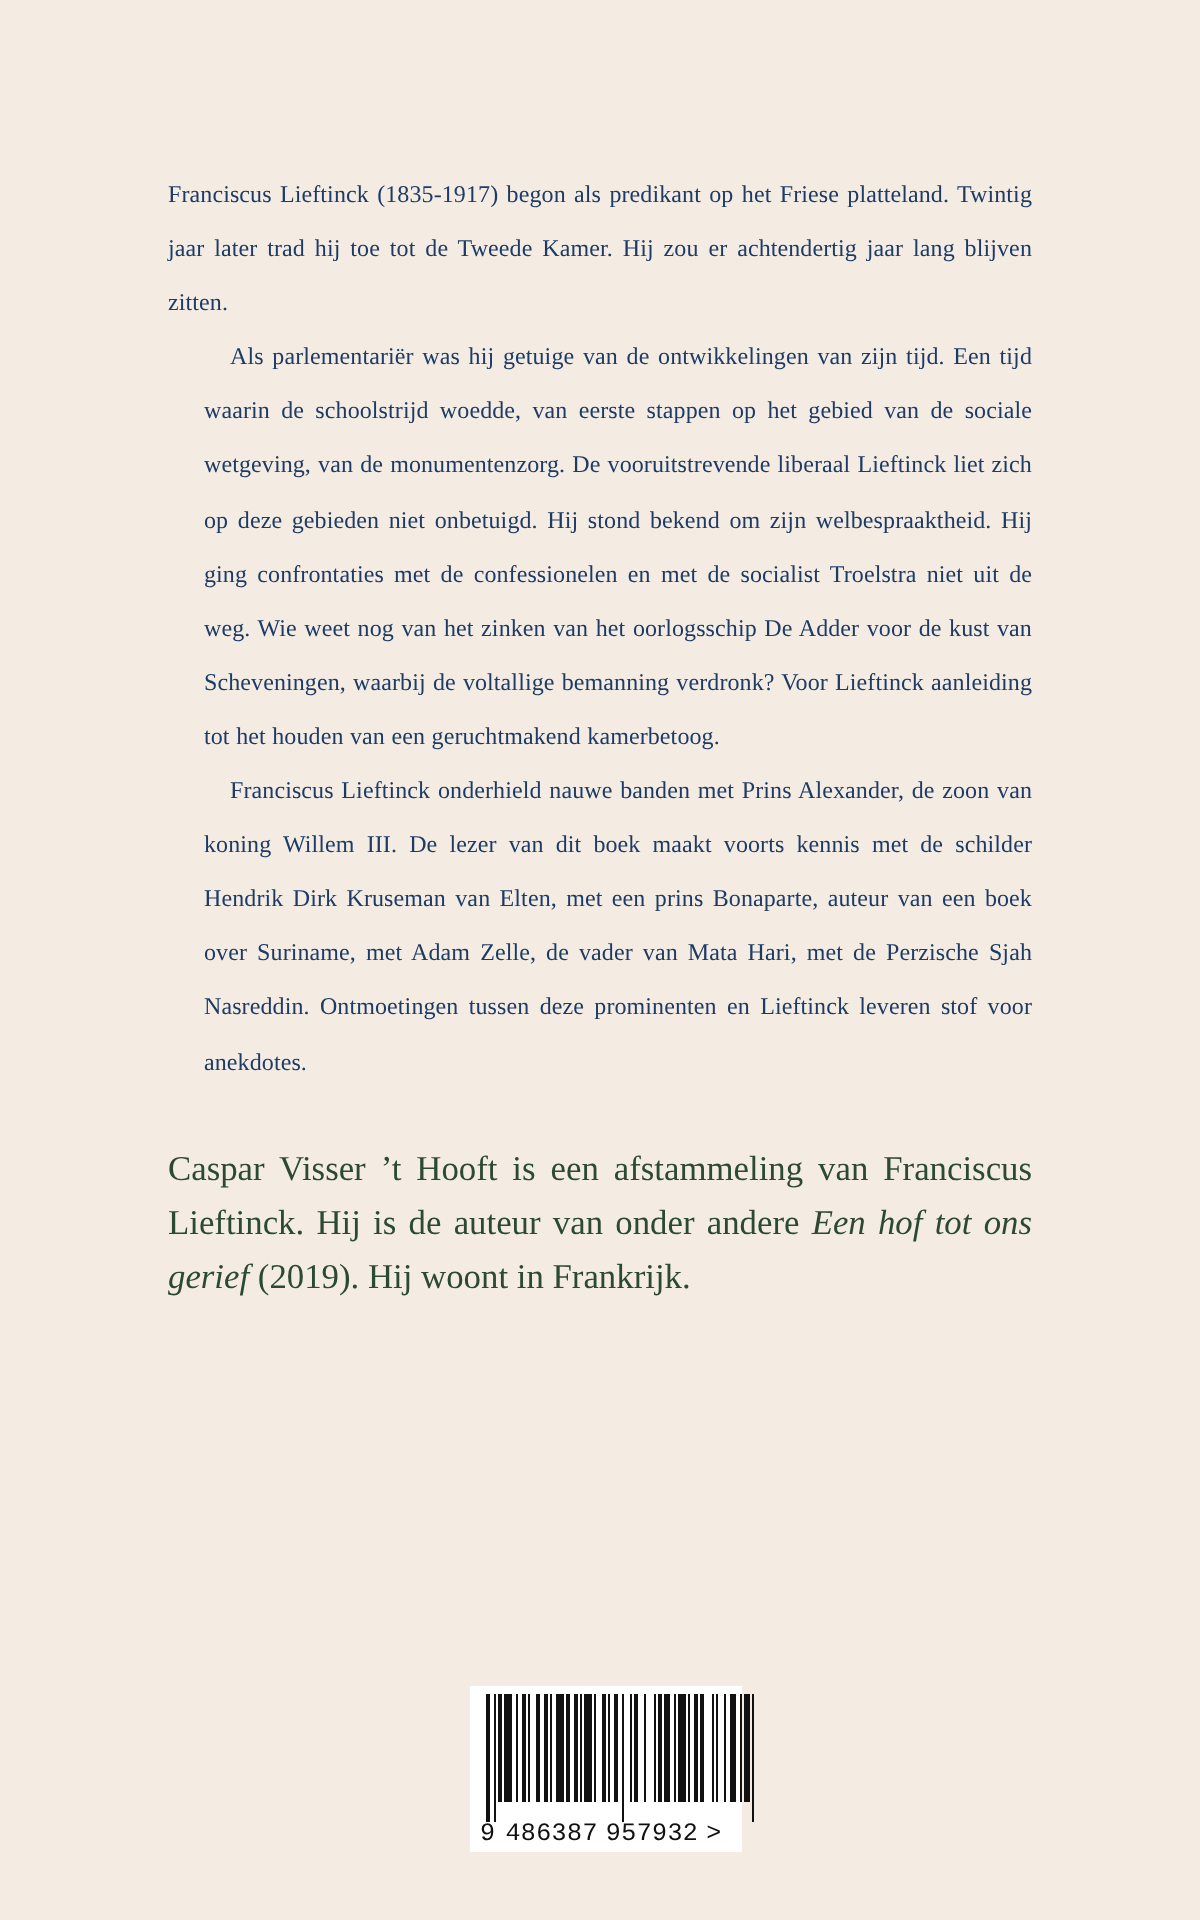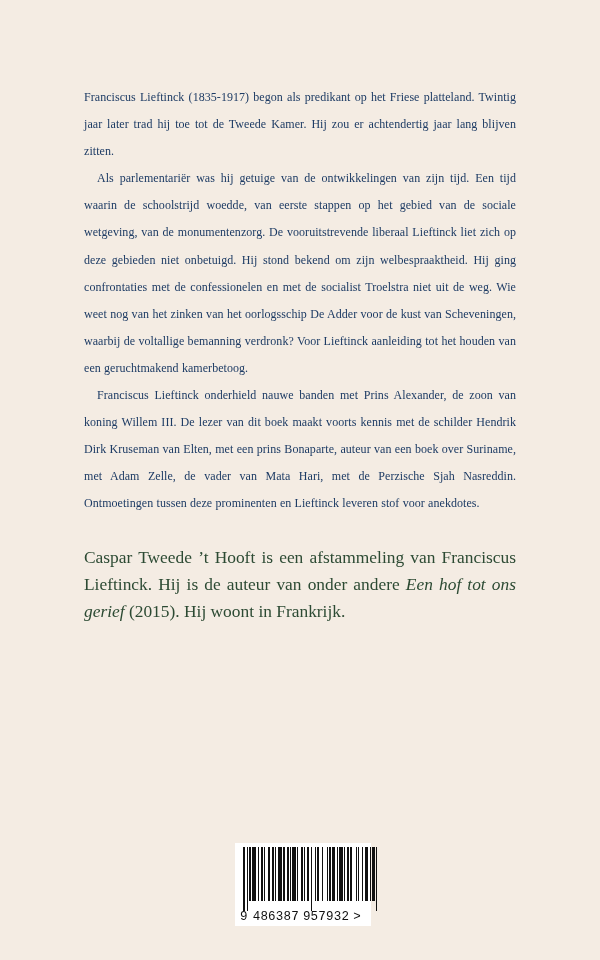--- a/index.html
+++ b/index.html
@@ -37,20 +37,21 @@
     text-align: justify;
     text-justify: inter-word;
     letter-spacing: 0.05px;
     -webkit-hyphens: none;
     hyphens: none;
     word-spacing: 0.2px;
   }
 
   .para.indent {
     text-indent: 13px;
+    margin-left: 18px;
   }
 
   .author-note {
     margin: 0;
     margin-top: 26px;
     color: #2c4a33;
     font-size: 17.4px;
     line-height: 27.1px;
     text-align: justify;
     text-justify: inter-word;
@@ -119,21 +120,21 @@
 </head>
 <body>
 
 <div class="cover">
 
   <div class="blurb">
     <p class="para">Franciscus Lieftinck (1835-1917) begon als predikant op het Friese platteland. Twintig jaar later trad hij toe tot de Tweede Kamer. Hij zou er achtendertig jaar lang blijven zitten.</p>
     <p class="para indent">Als parlementariër was hij getuige van de ontwikkelingen van zijn tijd. Een tijd waarin de schoolstrijd woedde, van eerste stappen op het gebied van de sociale wetgeving, van de monumentenzorg. De vooruitstrevende liberaal Lieftinck liet zich op deze gebieden niet onbetuigd. Hij stond bekend om zijn welbespraaktheid. Hij ging confrontaties met de confessionelen en met de socialist Troelstra niet uit de weg. Wie weet nog van het zinken van het oorlogsschip De Adder voor de kust van Scheveningen, waarbij de voltallige bemanning verdronk? Voor Lieftinck aanleiding tot het houden van een geruchtmakend kamerbetoog.</p>
     <p class="para indent">Franciscus Lieftinck onderhield nauwe banden met Prins Alexander, de zoon van koning Willem III. De lezer van dit boek maakt voorts kennis met de schilder Hendrik Dirk Kruseman van Elten, met een prins Bonaparte, auteur van een boek over Suriname, met Adam Zelle, de vader van Mata Hari, met de Perzische Sjah Nasreddin. Ontmoetingen tussen deze prominenten en Lieftinck leveren stof voor anekdotes.</p>
 
-    <p class="author-note"><span>Caspar Tweede ’t Hooft is een afstammeling van Franciscus Lieftinck. Hij is de auteur van onder andere </span><em>Een hof tot ons gerief</em><span> (2015). Hij woont in Frankrijk.</span></p>
+    <p class="author-note"><span>Caspar Visser ’t Hooft is een afstammeling van Franciscus Lieftinck. Hij is de auteur van onder andere </span><em>Een hof tot ons gerief</em><span> (2019). Hij woont in Frankrijk.</span></p>
   </div>
 
   <div class="barcode-block">
     <div class="barcode-bars" id="barcode-bars">
         <div class="bar guard" style="width: 2.36px; background: rgb(17, 17, 17);"></div>
         <div class="sp" style="width: 1.18px;"></div>
         <div class="bar guard" style="width: 1.18px; background: rgb(17, 17, 17);"></div>
         <div class="sp" style="width: 1.18px;"></div>
         <div class="bar" style="width: 2.36px; background: rgb(17, 17, 17);"></div>
         <div class="sp" style="width: 1.18px;"></div>

